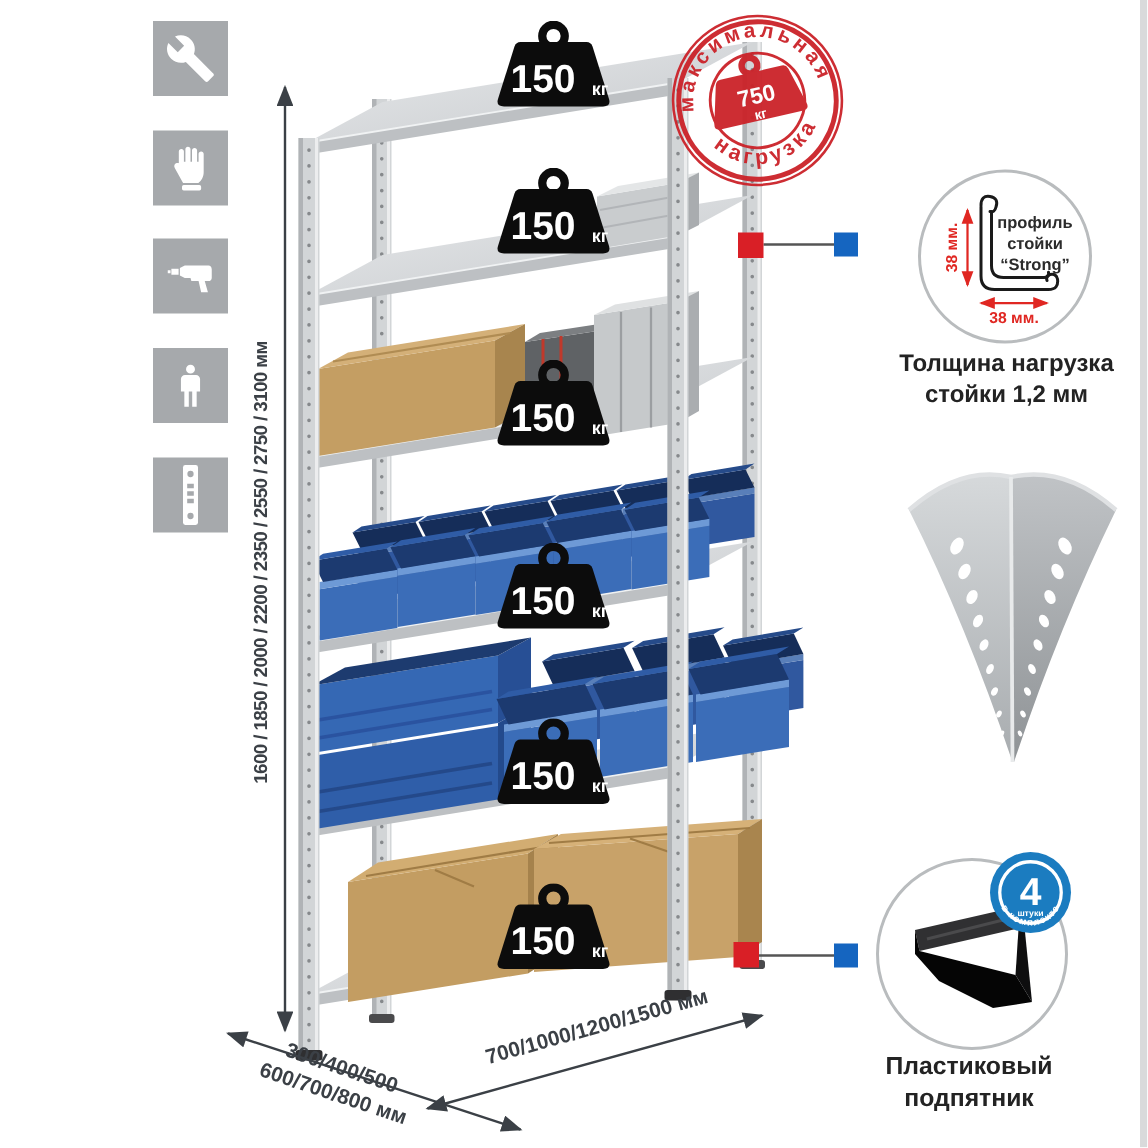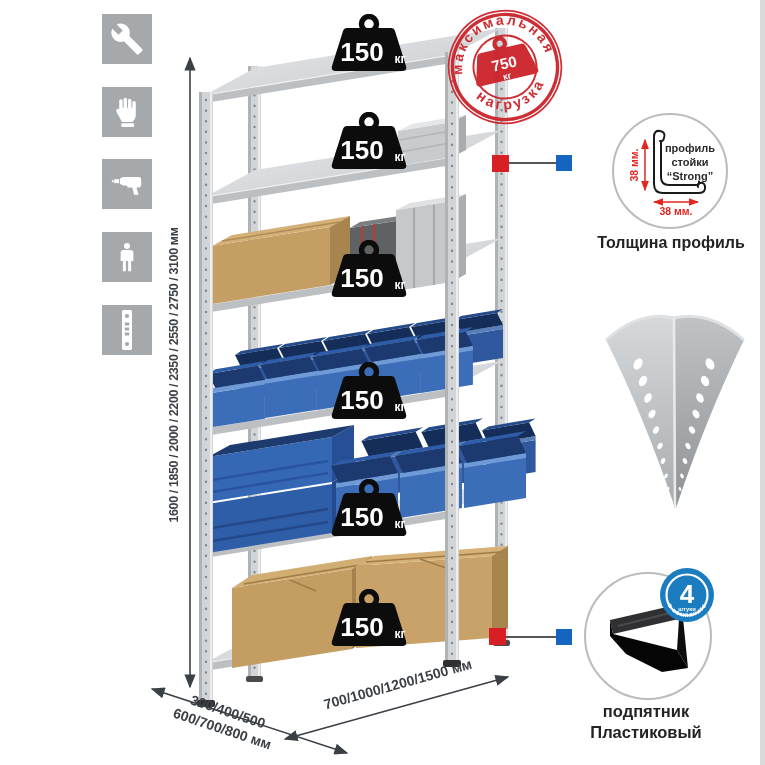--- a/index.html
+++ b/index.html
@@ -361,21 +361,22 @@
       <line x1="31" y1="25" x2="31" y2="75" stroke="#e02722" stroke-width="1.5" marker-start="url(#ra)" marker-end="url(#ra)"></line>
       <line x1="40" y1="87" x2="84" y2="87" stroke="#e02722" stroke-width="1.5" marker-start="url(#ra)" marker-end="url(#ra)"></line>
       <text class="prof-red" transform="rotate(-90 21 50)" x="21" y="53" text-anchor="middle">38 мм.</text>
       <text class="prof-red" x="62" y="100" text-anchor="middle" font-size="11">38 мм.</text>
       <text class="prof-label" x="76" y="37">профиль</text>
       <text class="prof-label" x="76" y="51">стойки</text>
       <text class="prof-label" x="76" y="65">“Strong”</text>
     </svg>
   </div>
   <div class="caption" style="left:586px;top:233px;width:170px">
-    <div>Толщина профиль</div>
+    <div>Толщина нагрузка</div>
+    <div>стойки 1,2 мм</div>
   </div>
 
   <svg class="abs" style="left:596px;top:296px" width="158" height="230" viewBox="0 0 158 230">
     <path d="M10 44 Q44 14 78 22 L79 212 Q48 120 10 44 Z" fill="url(#gL)"></path>
     <path d="M78 22 Q114 14 148 44 Q110 122 80 212 Z" fill="url(#gR)"></path>
     <path d="M10 44 Q44 14 78 22 Q114 14 148 44" stroke="#dfe1e3" stroke-width="3" fill="none"></path>
     <line x1="78" y1="22" x2="79" y2="212" stroke="#e8eaeb" stroke-width="2.5"></line>
     <g fill="#ffffff">
       <ellipse cx="42" cy="68" rx="6" ry="4" transform="rotate(-62 42 68)"></ellipse>
       <ellipse cx="47" cy="85" rx="5.5" ry="3.7" transform="rotate(-62 47 85)"></ellipse>
@@ -412,18 +413,18 @@
         <path id="badgeArc" d="M -21 6 A 21.8 21.8 0 0 0 21 6" fill="none"></path>
       </defs>
       <circle r="27" fill="#1b7cc0"></circle>
       <circle r="20.5" fill="none" stroke="#ffffff" stroke-width="2.2"></circle>
       <text class="bnum" x="0" y="8">4</text>
       <text class="bsm" x="0" y="15.5">штуки</text>
       <text class="barc"><textPath href="#badgeArc" startOffset="50%" text-anchor="middle">в комплекте</textPath></text>
     </svg>
   </div>
   <div class="caption" style="left:566px;top:701px;width:160px;font-size:16.5px">
+    <div>Пластиковый</div>
     <div>подпятник</div>
-    <div>Пластиковый</div>
   </div>
 
   <div class="edge-strip"></div>
 </div>
 
 </body></html>

